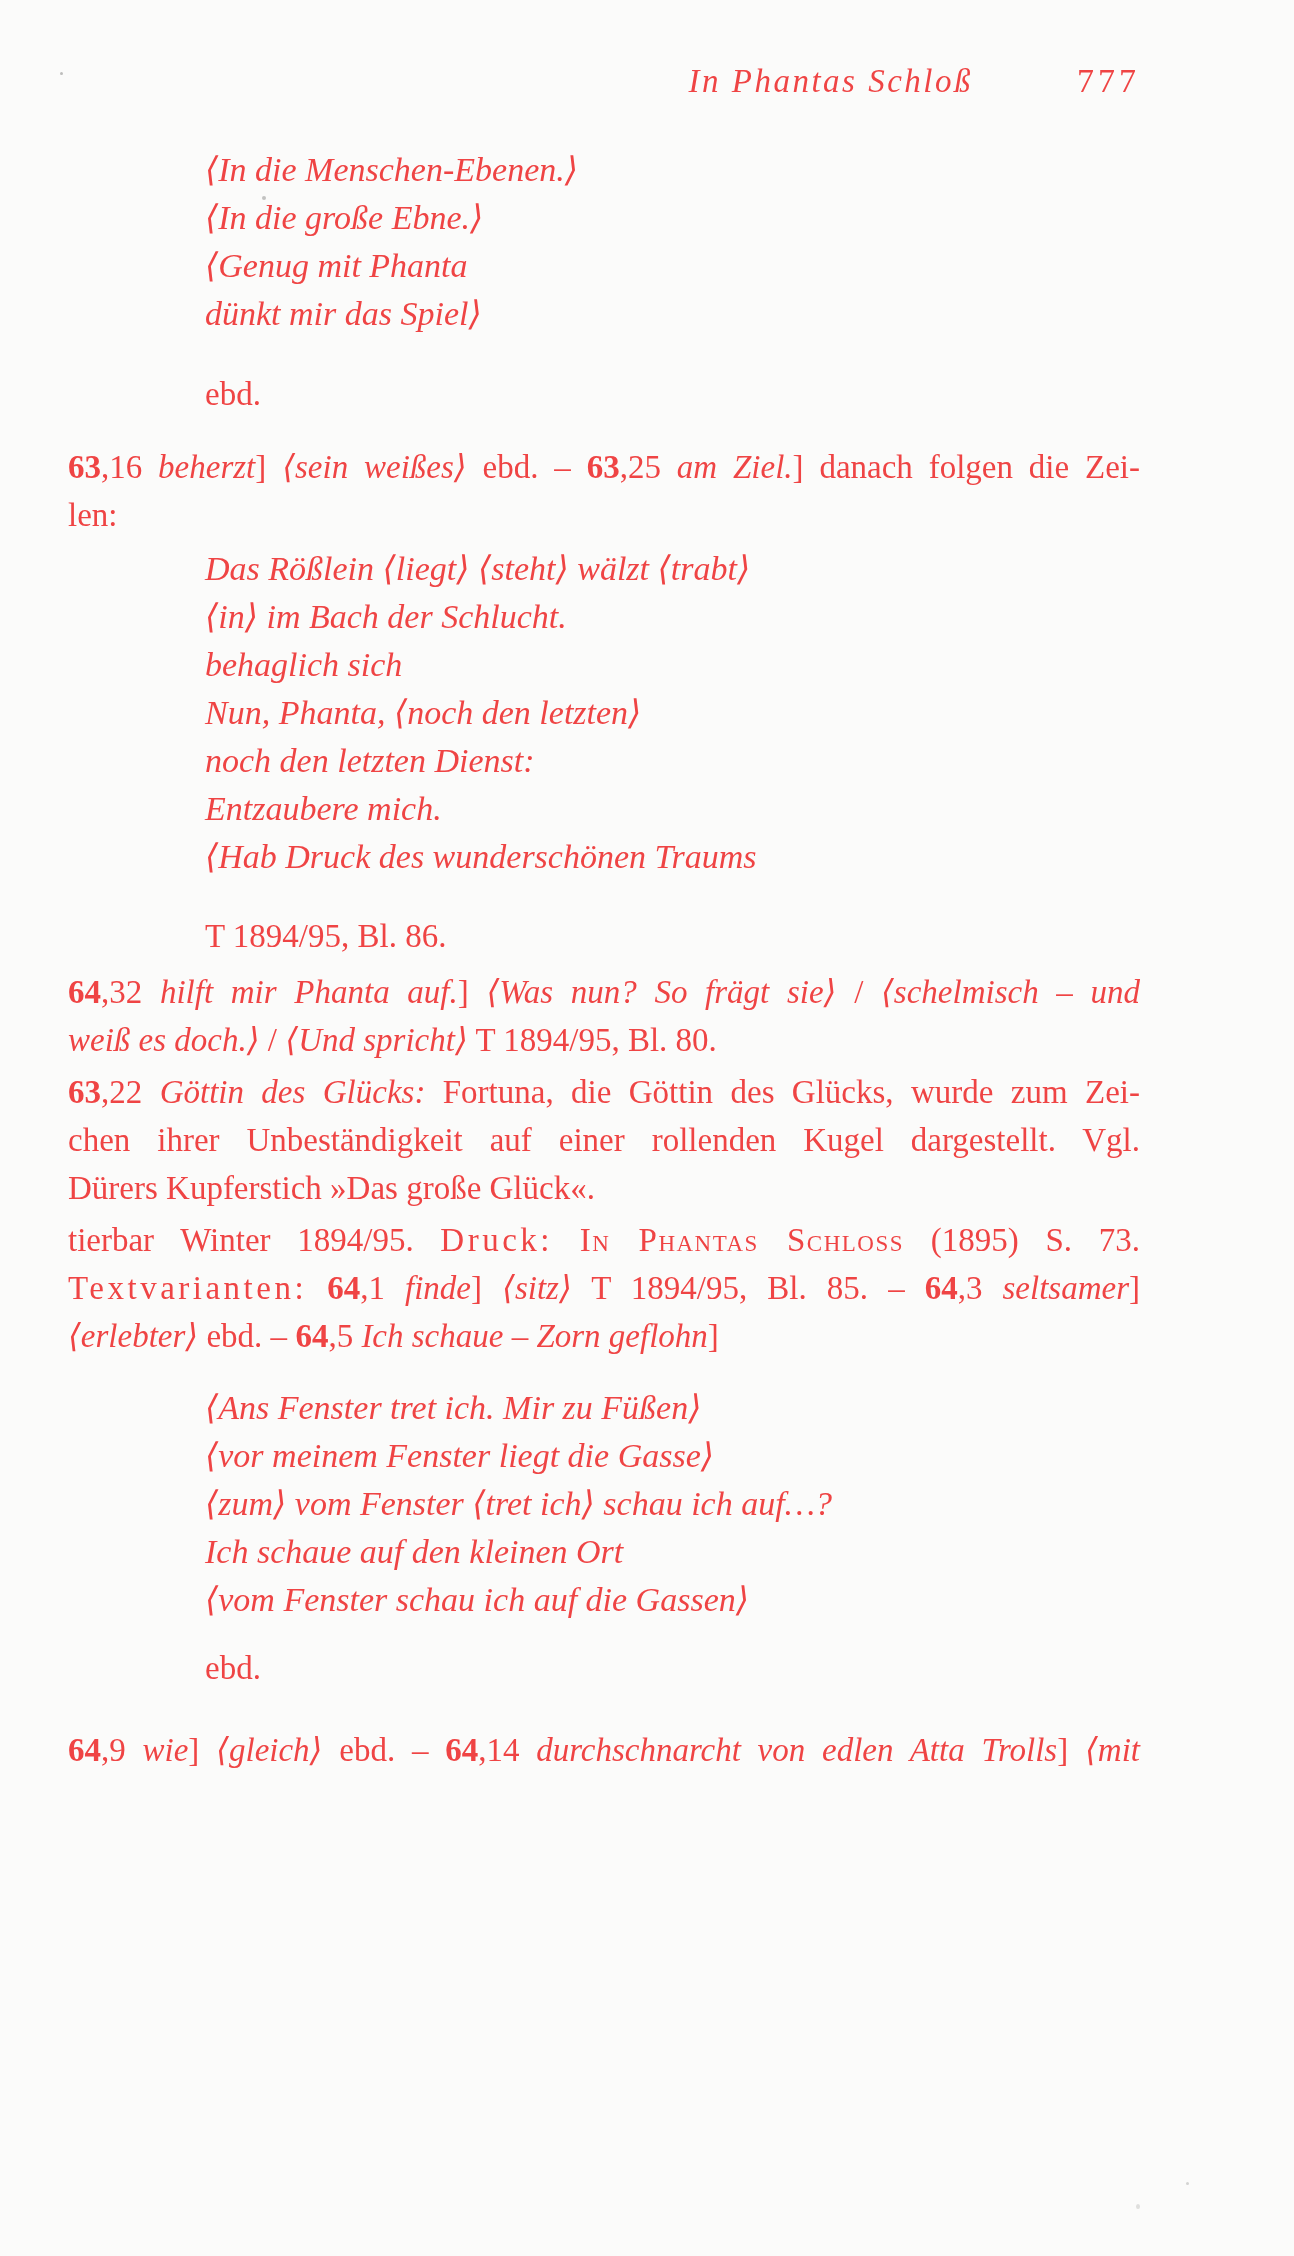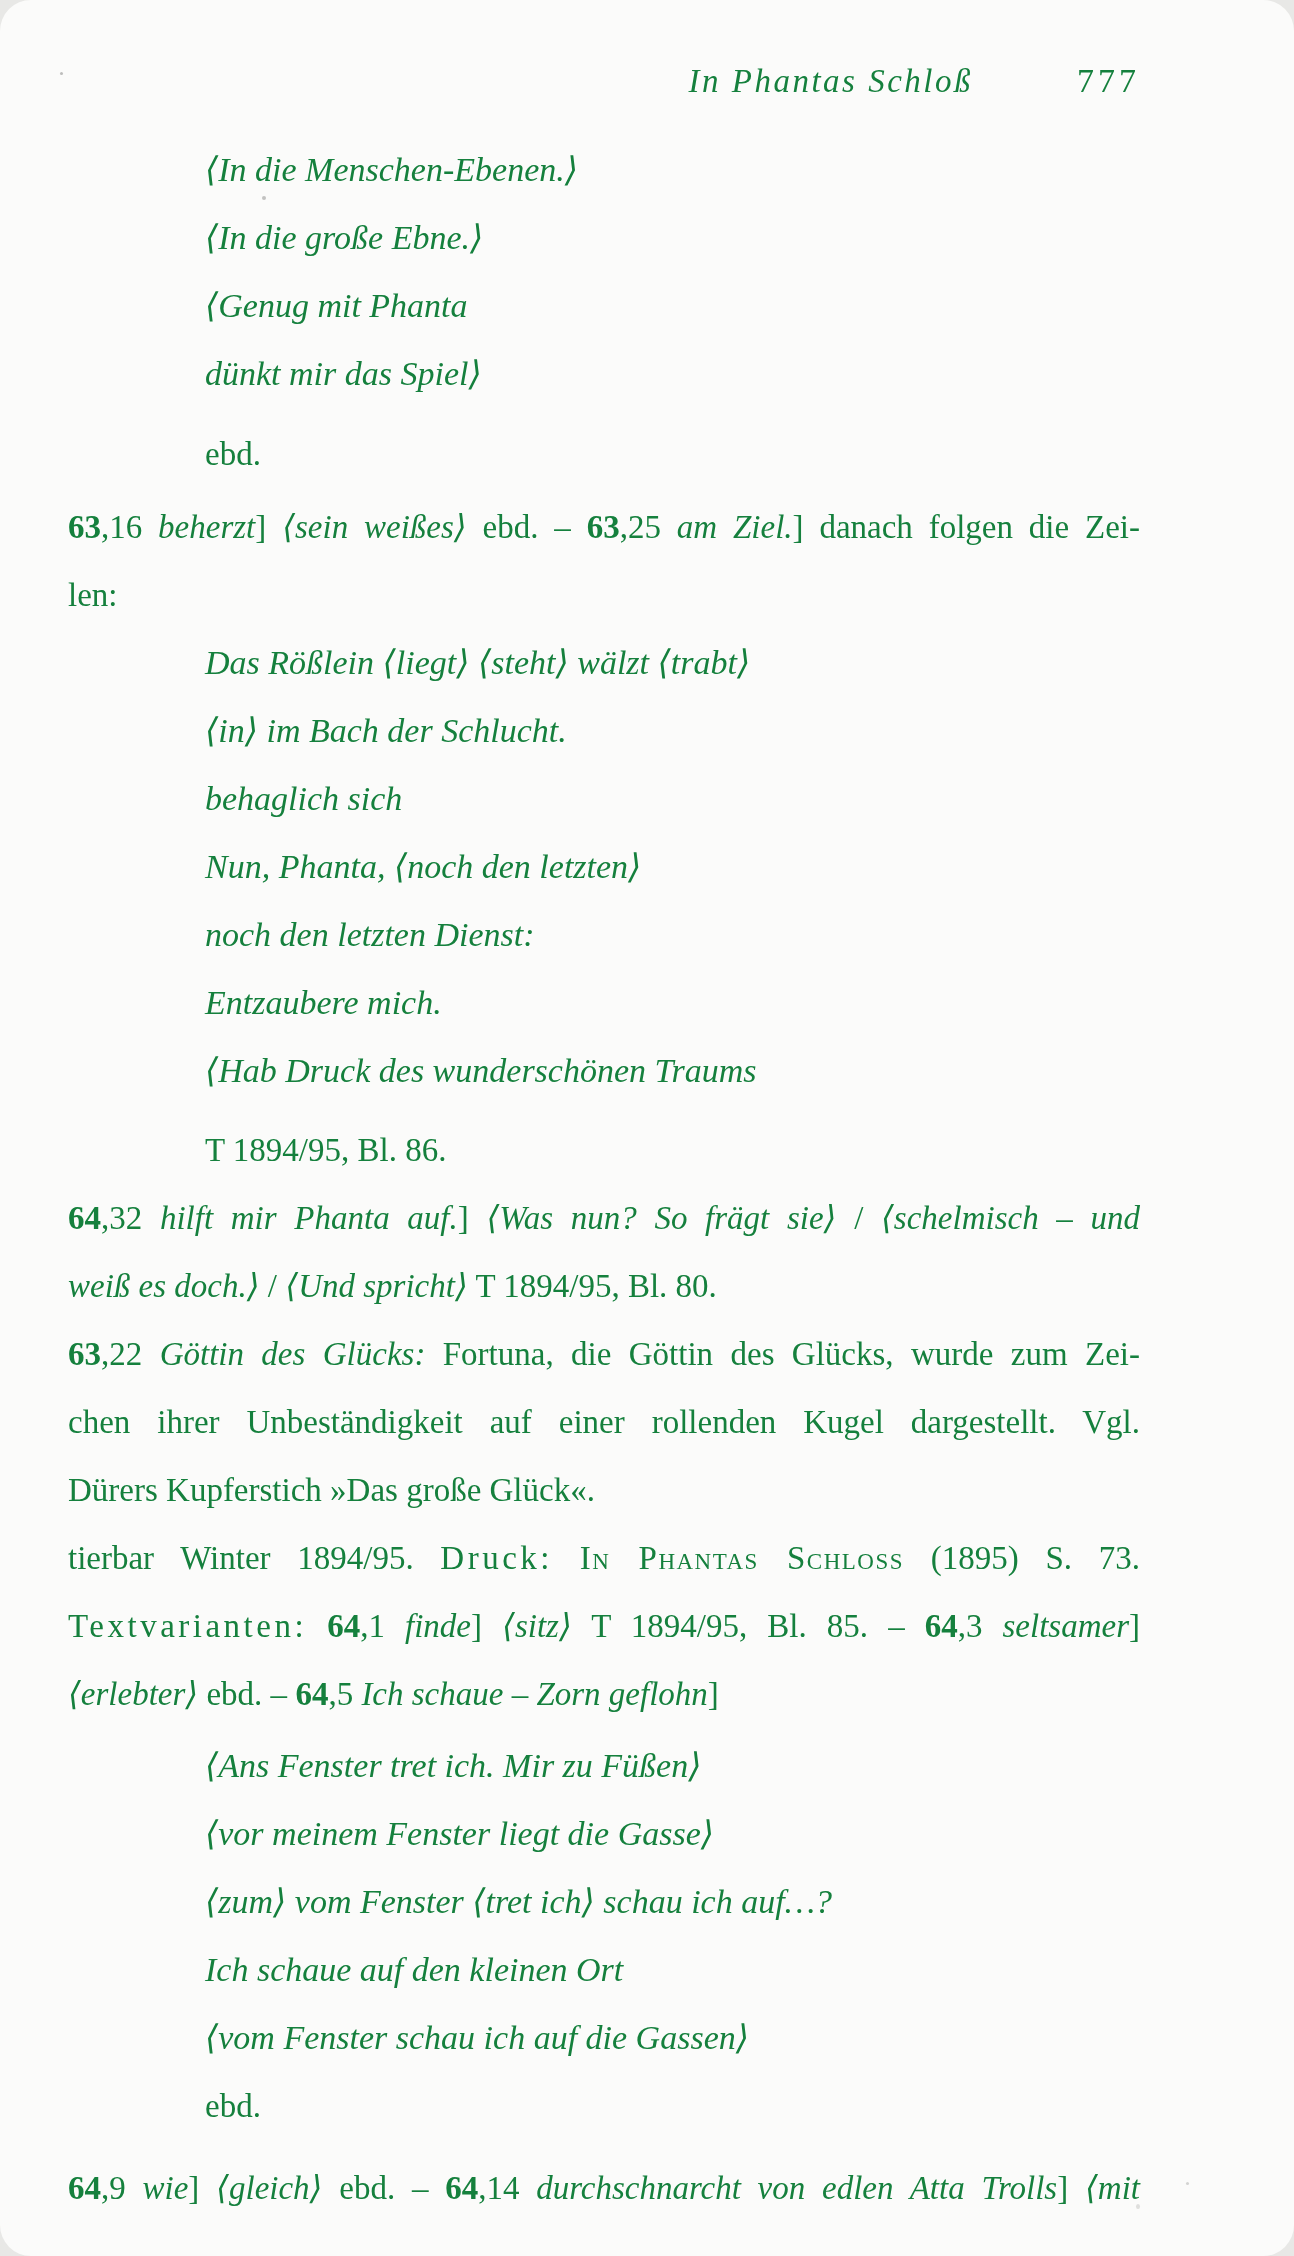--- a/index.html
+++ b/index.html
@@ -1,26 +1,25 @@
 <!DOCTYPE html>
 <html lang="de"><head>
 <meta charset="utf-8">
 <style>
   html,body{margin:0;padding:0;background:#e8e8e6;}
   .page{
     position:relative;
     width:1294px;height:2256px;
     margin:0 auto;
     background:#fbfbfa;
-    color:#15803d;
+    color:#ef4444;
     font-family:"Liberation Serif","DejaVu Serif","DejaVu Sans",serif;
     overflow:hidden;
     box-sizing:border-box;
     padding:57px 154px 12px 68px; 
-    border-radius:31px;
   }
   
   .running-head{
     height:48px;line-height:48px;
     display:flex;align-items:baseline;justify-content:flex-end;
     white-space:nowrap;
   }
   .rh-title{
     font-style:italic;
     font-size:33px;
@@ -29,21 +28,20 @@
   }
   .rh-num{
     font-size:34px;
     letter-spacing:4px;
   }
   
   .line{
     line-height:48px;
     font-size:33px;
     white-space:nowrap;
-    margin-top:20px;
   }
   .just{
     white-space:normal;
     text-align:justify;
     text-align-last:justify;
   }
   
   .verse .line{
     padding-left:137px;
     font-style:italic;

